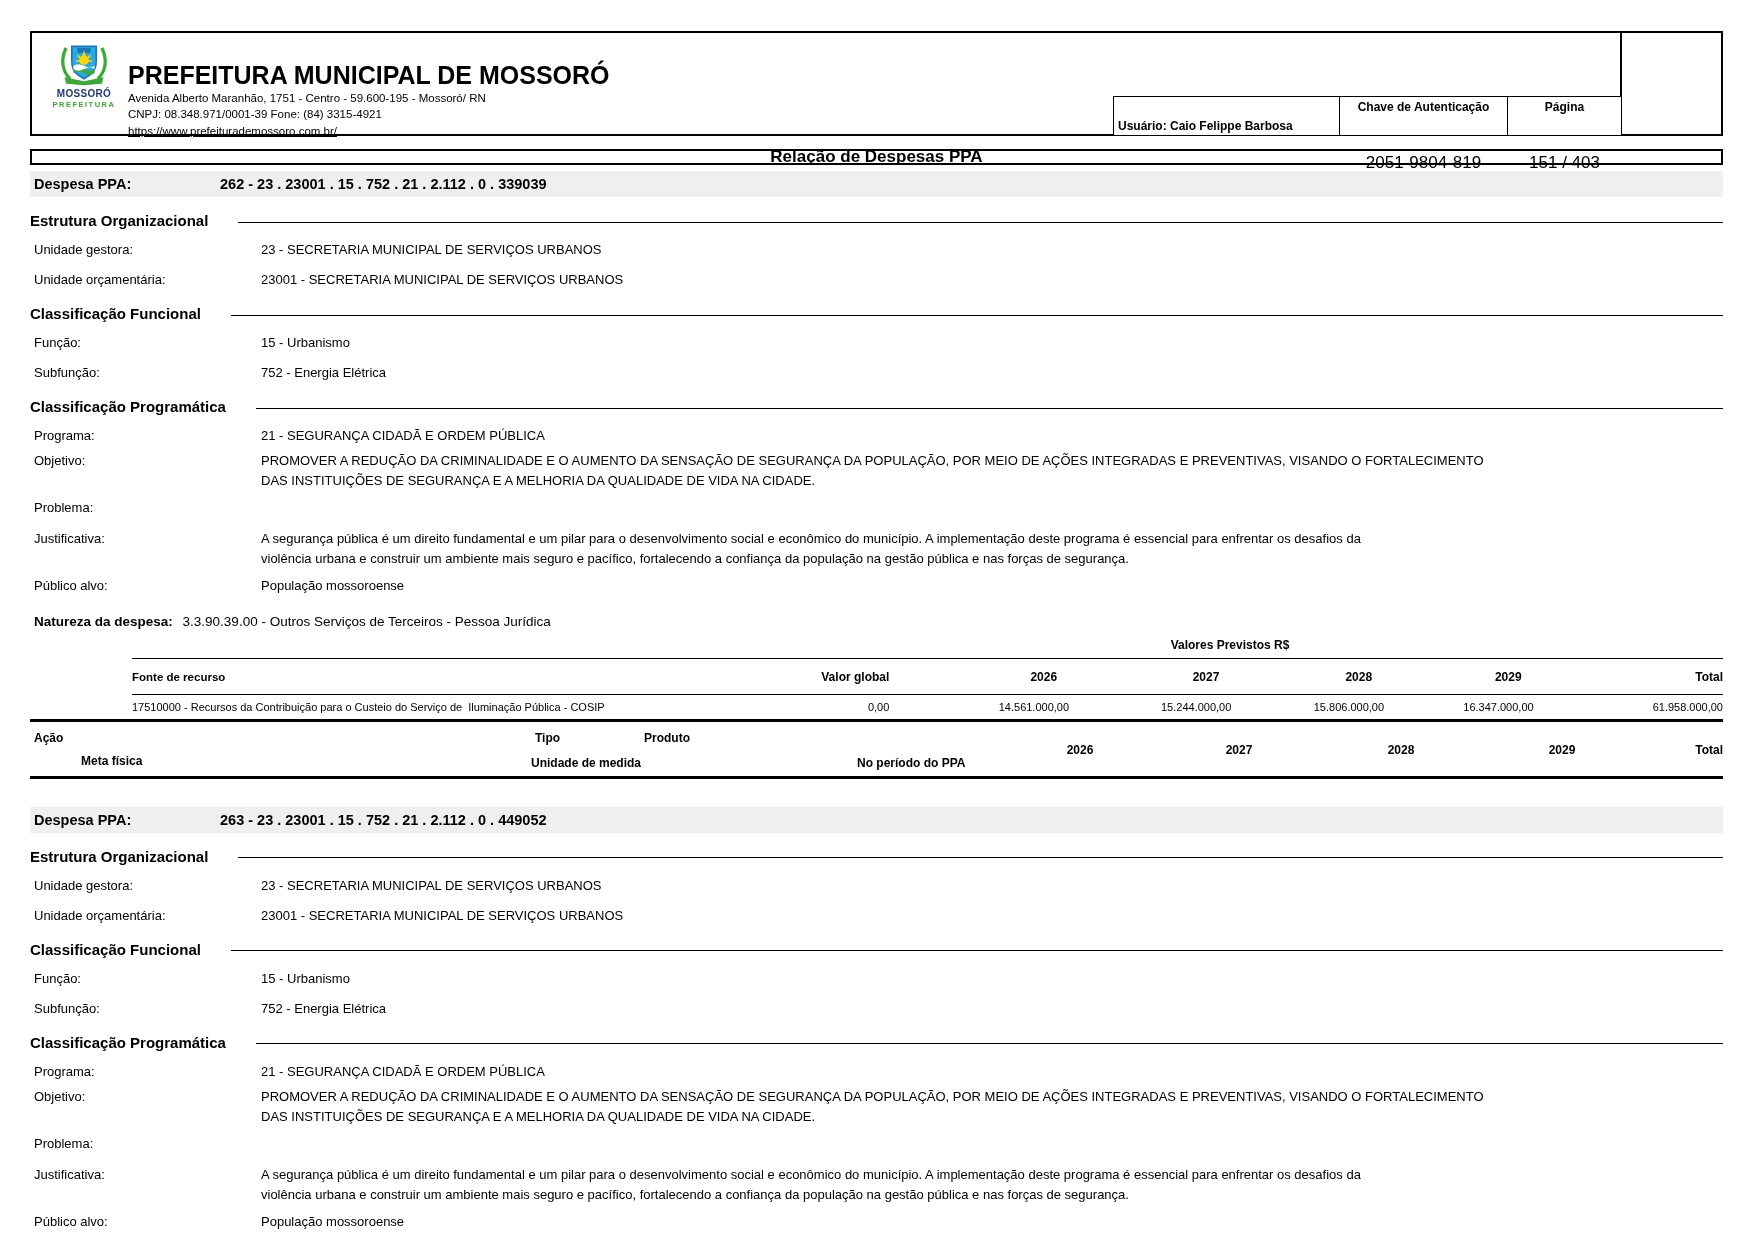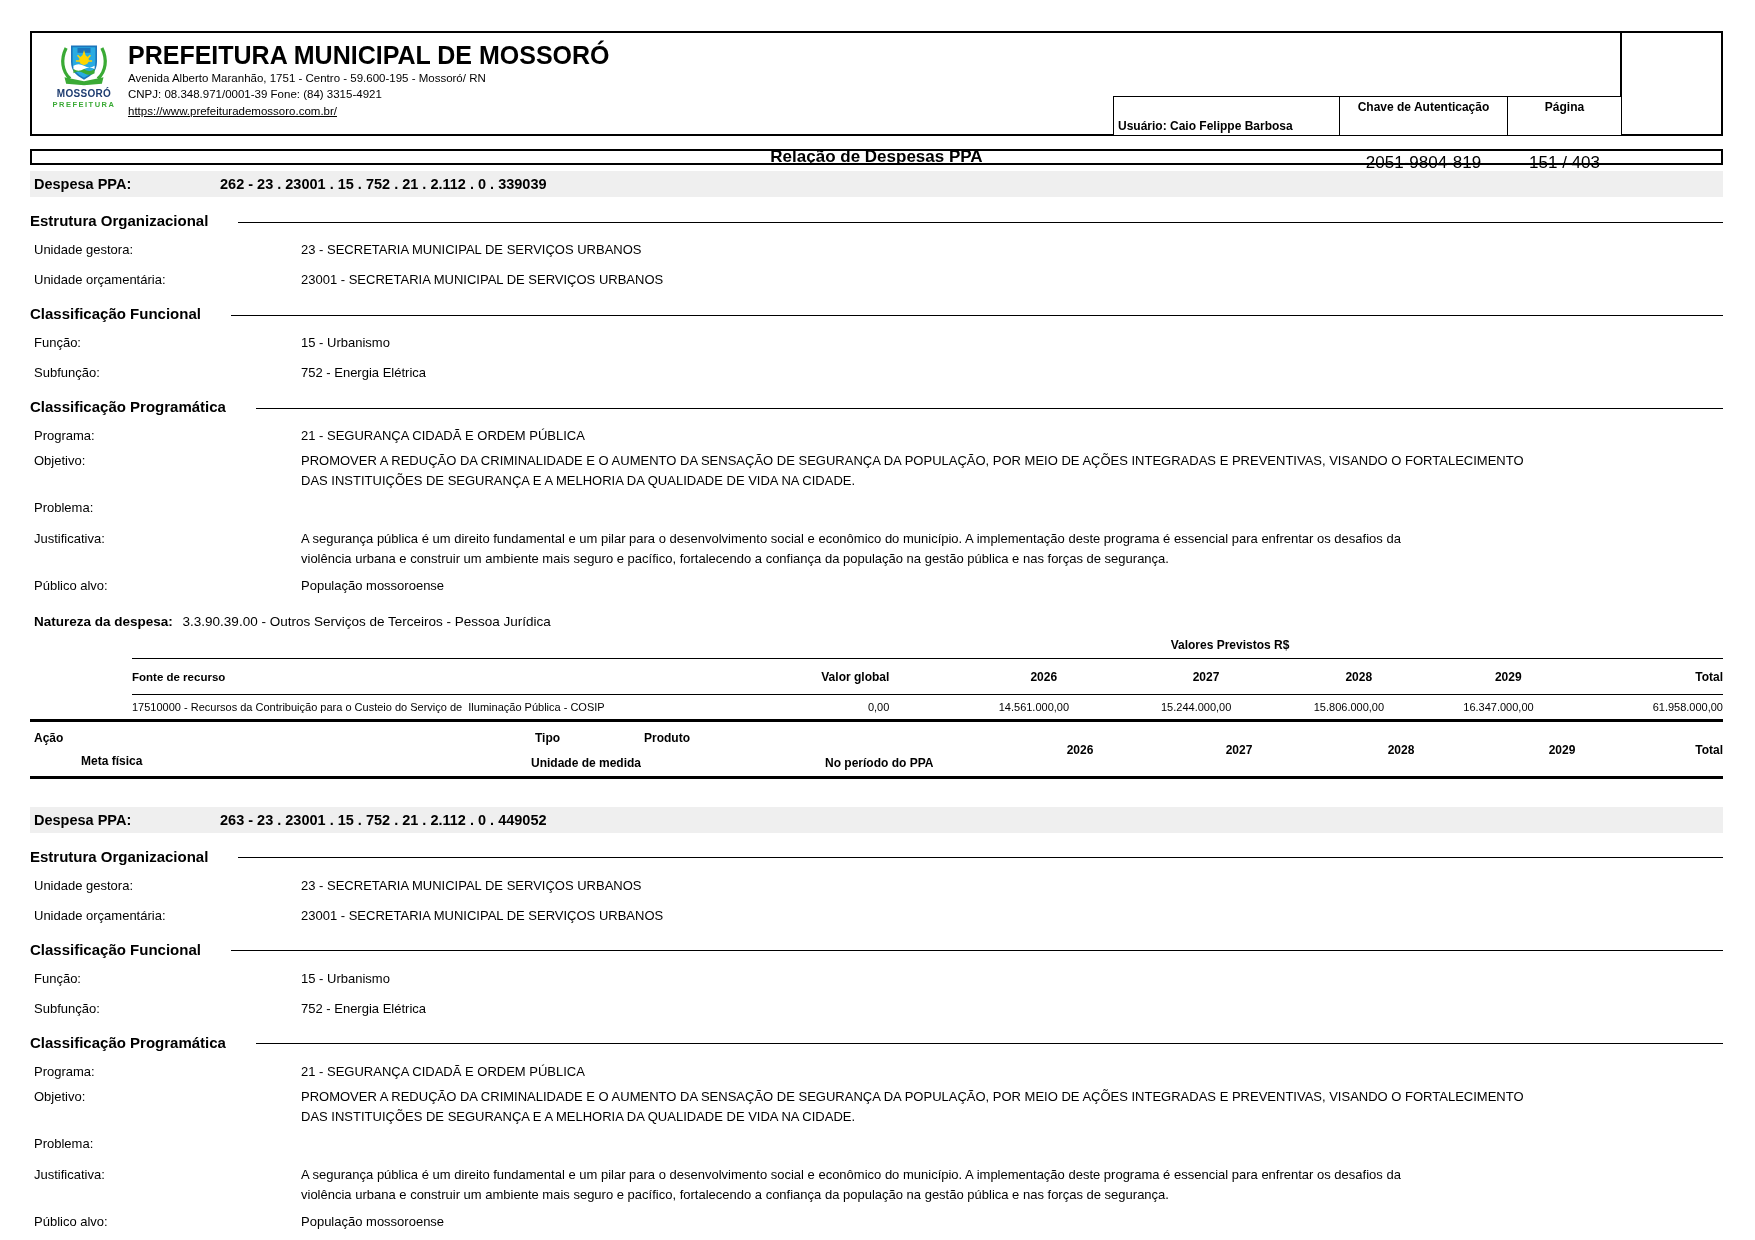--- a/index.html
+++ b/index.html
@@ -15,21 +15,21 @@
   }
   
   .header-row{display:flex;height:105px;}
   .header-box{flex:1;border:2px solid #000;position:relative;box-sizing:border-box;}
   .corner-box{width:101px;border:2px solid #000;border-left:none;box-sizing:border-box;}
   .logo{position:absolute;left:14px;top:10px;width:76px;text-align:center;}
   .logo svg{width:52px;height:44px;display:block;margin:0 auto;}
   .logo-city{font-size:10px;font-weight:bold;color:#1e3c70;letter-spacing:.3px;line-height:13px;}
   .logo-sub{font-size:7.5px;font-weight:bold;color:#3aaa35;letter-spacing:1.5px;line-height:9px;}
   .org-info{position:absolute;left:96px;top:8px;}
-  .org-title{font-size:25px;font-weight:bold;line-height:28px;}
+  .org-title{font-size:25px;font-weight:bold;line-height:28px;margin-top:20px;}
   .org-line{font-size:11.5px;line-height:13px;margin-top:3px;}
   .org-link{font-size:11.5px;line-height:13px;margin-top:3px;text-decoration:underline;color:#000;display:inline-block;cursor:pointer;}
   .auth-table{position:absolute;right:-1px;bottom:-1px;width:508px;height:39px;display:flex;
     border-top:1px solid #000;border-left:1px solid #000;box-sizing:border-box;background:#fff;}
   .auth-user{width:226px;border-right:1px solid #000;box-sizing:border-box;display:flex;align-items:flex-end;
     padding:2px 4px;font-size:12px;font-weight:bold;}
   .auth-key{width:168px;border-right:1px solid #000;box-sizing:border-box;text-align:center;padding-top:2px;}
   .auth-page{flex:1;text-align:center;padding-top:2px;}
   .auth-head{font-size:12px;font-weight:bold;line-height:16px;}
   .auth-val{font-size:17px;line-height:15px;margin-top:40px;}
@@ -37,21 +37,21 @@
   .title-box{border:2px solid #000;margin-top:13px;height:16px;box-sizing:border-box;
     display:flex;align-items:center;justify-content:center;font-size:17px;font-weight:bold;}
   
   .band{background:#efefef;height:26px;display:flex;align-items:center;margin-top:6px;
     font-size:14.5px;font-weight:bold;}
   .band .bk{width:186px;padding-left:4px;flex-shrink:0;}
   
   .sec-heading{display:flex;align-items:center;margin-top:15px;margin-bottom:12px;
     font-size:15px;font-weight:bold;}
   .sec-heading .rule{flex:1;border-top:1px solid #000;margin-left:30px;margin-top:3px;}
-  .kv{display:flex;font-size:13px;line-height:17px;margin-bottom:11px;margin-left:4px;gap:40px;}
+  .kv{display:flex;font-size:13px;line-height:17px;margin-bottom:11px;margin-left:4px;}
   .kv .k{width:227px;flex-shrink:0;}
   .kv .v{white-space:pre-line;line-height:20px;margin-top:-1px;}
   .natureza{margin-top:18px;margin-left:4px;font-size:13.5px;}
   .natureza b{font-weight:bold;}
   .natureza span{margin-left:6px;}
   
   .valores-label{margin-top:9px;margin-left:900px;width:600px;text-align:center;
     font-size:12px;font-weight:bold;}
   table.fonte{margin-top:6px;margin-left:102px;width:1591px;border-collapse:collapse;table-layout:fixed;}
   table.fonte th,table.fonte td{padding:0;box-sizing:border-box;}
@@ -64,21 +64,21 @@
   .td-num{text-align:right;}
   
   .acao-block{border-top:3px solid #000;border-bottom:3px solid #000;height:60px;
     position:relative;font-size:12px;font-weight:bold;box-sizing:border-box;}
   .acao-block .lbl{position:absolute;white-space:nowrap;}
   .p-acao{left:4px;top:9px;}
   .p-tipo{left:505px;top:9px;}
   .p-produto{left:614px;top:9px;}
   .p-meta{left:51px;top:32px;}
   .p-unidade{left:501px;top:34px;}
-  .p-periodo{left:795px;top:34px;}
+  .p-periodo{left:827px;top:34px;}
   .p-year{top:21px;transform:translateX(-50%);}
   .p-total{right:0;top:21px;}
   .band2{margin-top:28px;}
 </style>
 </head>
 <body>
 
 <div class="page">
 
   <div class="header-row">

